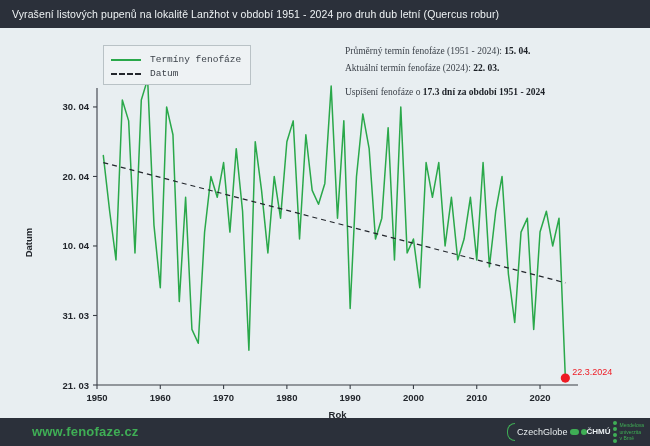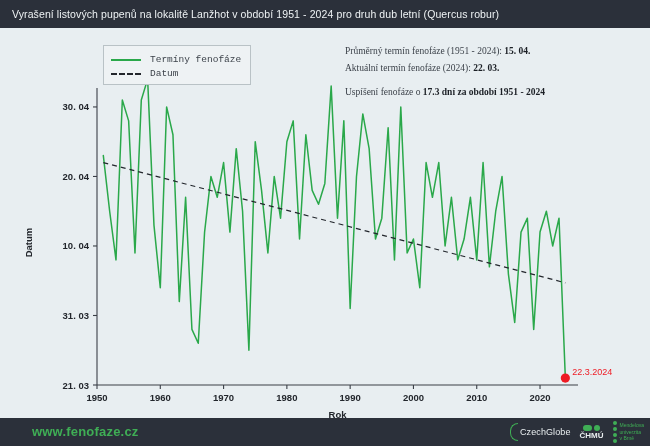--- a/index.html
+++ b/index.html
@@ -23,28 +23,28 @@
 
   
   .footer{
     position:absolute;left:0;top:418px;width:650px;height:28px;
     background:#2b303a;
   }
   .footer-url{
     position:absolute;left:20px;top:0;height:28px;line-height:28px;
     color:#3fae55;font-size:13px;font-weight:bold;letter-spacing:.2px;margin-left:12px;
   }
-  .logos{position:absolute;right:6px;top:0;height:28px;display:flex;align-items:center;gap:9px;}
+  .logos{position:absolute;right:6px;top:0;height:28px;display:flex;align-items:center;gap:2px;}
   .logo-cg{display:flex;align-items:center;gap:2px;}
   .logo-cg .arc{
     width:7px;height:16px;border:1.4px solid #3fae55;border-right:none;
     border-radius:9px 0 0 9px;
   }
   .logo-cg .cgtxt{color:#e9eef0;font-size:9px;letter-spacing:.1px;}
-  .logo-chmu{display:flex;flex-direction:column;align-items:center;line-height:1;}
+  .logo-chmu{display:flex;flex-direction:row;align-items:center;line-height:1;}
   .logo-chmu .dots{display:flex;align-items:center;gap:2px;margin-bottom:1px;}
   .logo-chmu .d{width:6px;height:6px;border-radius:50%;background:#3fae55;}
   .logo-chmu .d.wide{width:9px;border-radius:4px;}
   .logo-chmu .ctxt{color:#e9eef0;font-size:8px;font-weight:bold;}
   .logo-mendel{display:flex;align-items:center;gap:3px;}
   .logo-mendel .mdots{display:flex;flex-direction:column;gap:2px;}
   .logo-mendel .md{width:4px;height:4px;border-radius:50%;background:#3fae55;}
   .logo-mendel .mtxt{color:#3fae55;font-size:5px;line-height:1.35;white-space:nowrap;}
 
   

